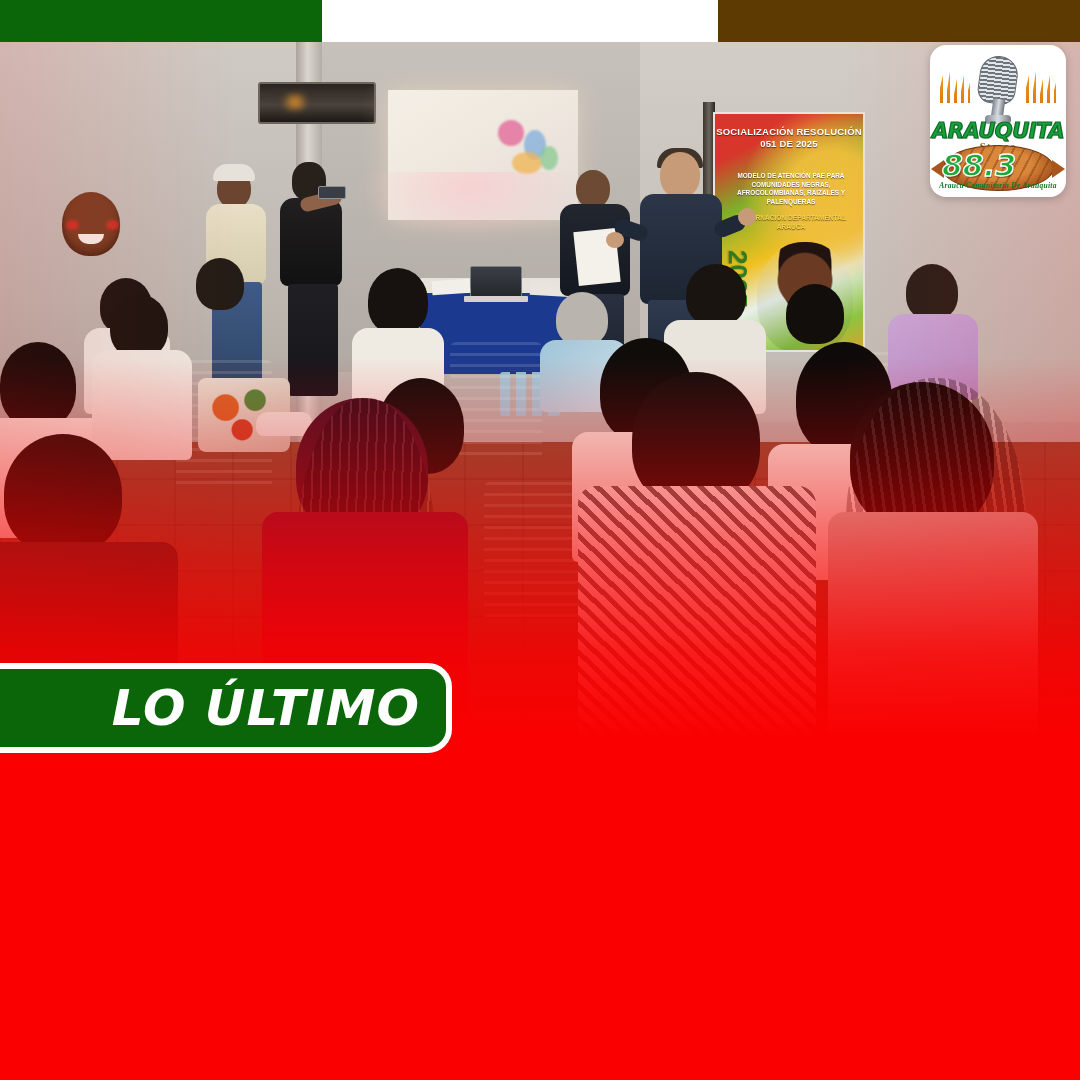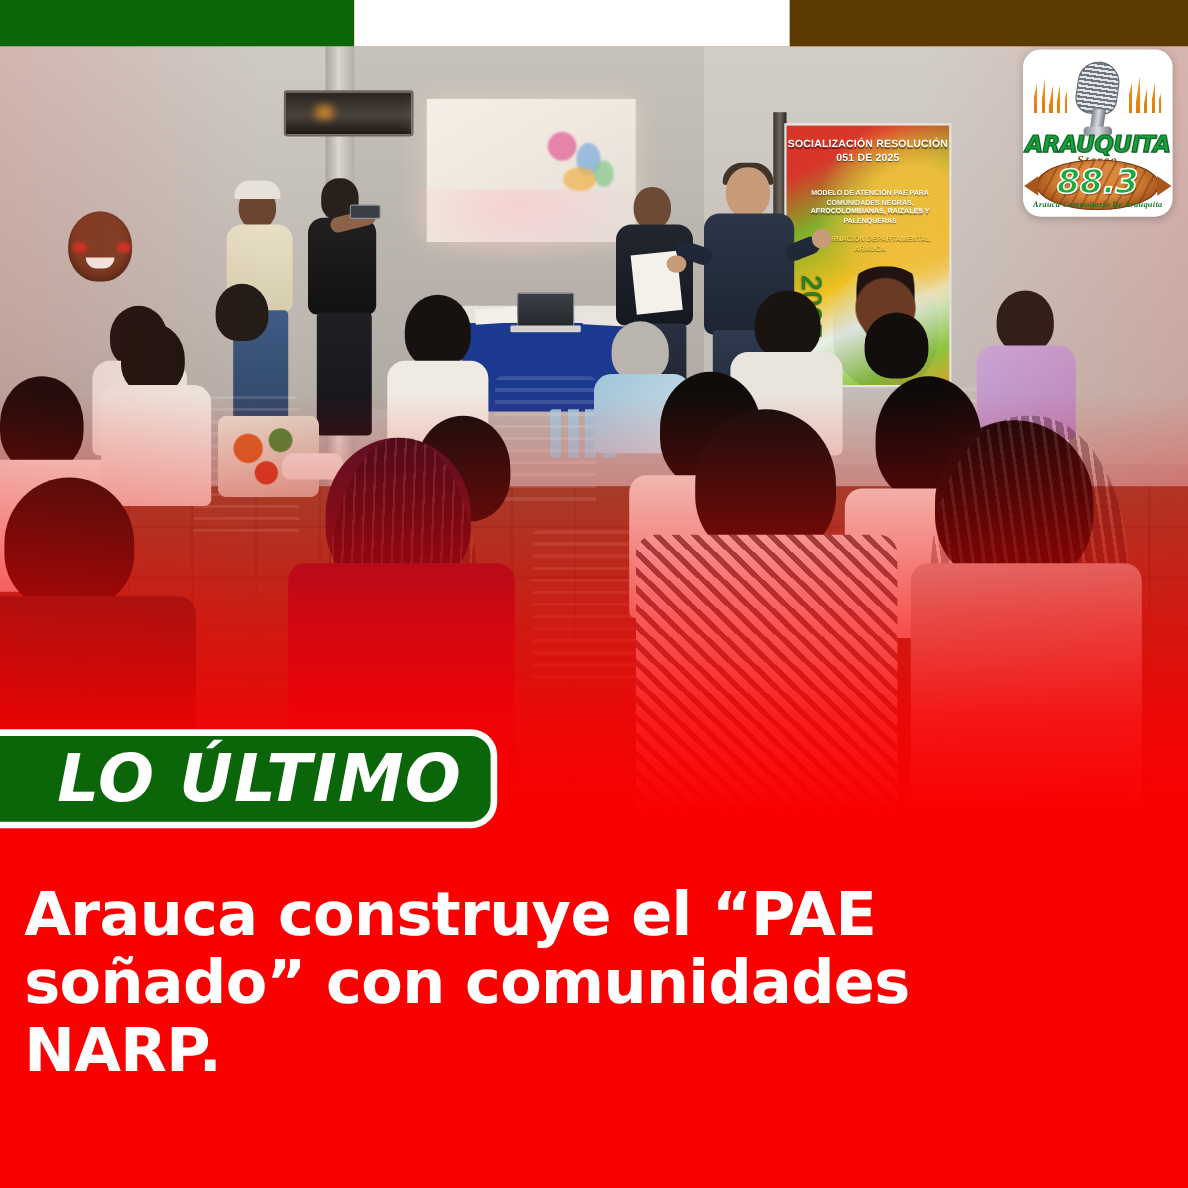--- a/index.html
+++ b/index.html
@@ -404,26 +404,27 @@
   #logo-oval::before, #logo-oval::after {
     content: ""; position: absolute; top: 14px;
     width: 0; height: 0;
     border-top: 9px solid transparent;
     border-bottom: 9px solid transparent;
   }
   #logo-oval::before { left: -12px; border-right: 13px solid #a8561c; }
   #logo-oval::after  { right: -12px; border-left: 13px solid #a8561c; }
   #logo-freq {
     position: absolute; left: 0; top: 103px; width: 100%;
-    text-align: center;
+    text-align: left;
     font-size: 30px; font-weight: 900; font-style: italic;
     color: #1da93c;
     -webkit-text-stroke: 1.4px #ffffff;
     font-family: "DejaVu Sans", sans-serif;
     text-shadow: 1px 2px 0 rgba(0,0,0,.3);
+    padding-left: 12px;
   }
   #logo-tag {
     position: absolute; left: 0; top: 136px; width: 100%;
     text-align: center;
     font-size: 7.5px; font-weight: 700; font-style: italic;
     color: #0f7a2a; letter-spacing: .3px;
     font-family: "Liberation Serif", serif;
   }
 
   
@@ -432,21 +433,21 @@
     width: 478px; height: 90px;
     background: #0a6608;
     border: 6px solid #ffffff;
     border-radius: 24px;
     z-index: 60;
     display: flex; align-items: center; justify-content: flex-end;
     padding-right: 26px;
   }
   #badge-label {
     color: #ffffff;
-    font-size: 60px;
+    font-size: 50px;
     font-weight: 900;
     font-style: italic;
     letter-spacing: 1px;
     line-height: 1;
     font-family: "DejaVu Sans", sans-serif;
   }
 
   
   #headline {
     position: absolute; left: 22px; top: 800px;
@@ -594,15 +595,14 @@
       <div id="logo-oval"></div>
       <div id="logo-freq">88.3</div>
       <div id="logo-tag">Arauca Comunitaria De Arauquita</div>
     </div>
   </div>
 
   <div id="badge">
     <span id="badge-label">LO ÚLTIMO</span>
   </div>
 
-  <div id="headline">Arauca construye el “PAE soñado” con comunidades NARP.</div>
 
 </div>
 
 </body></html>

